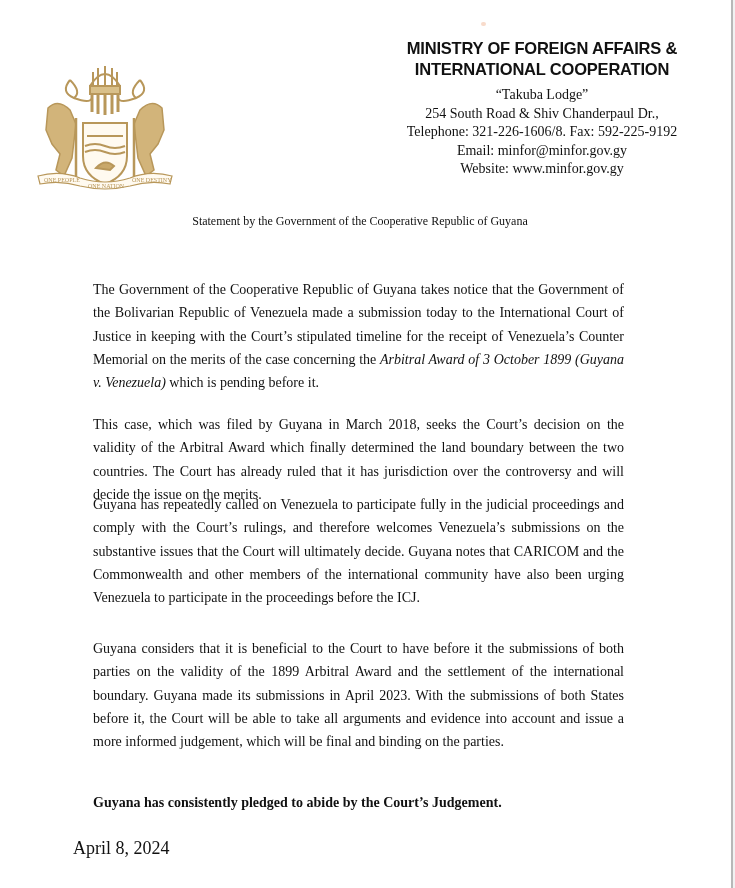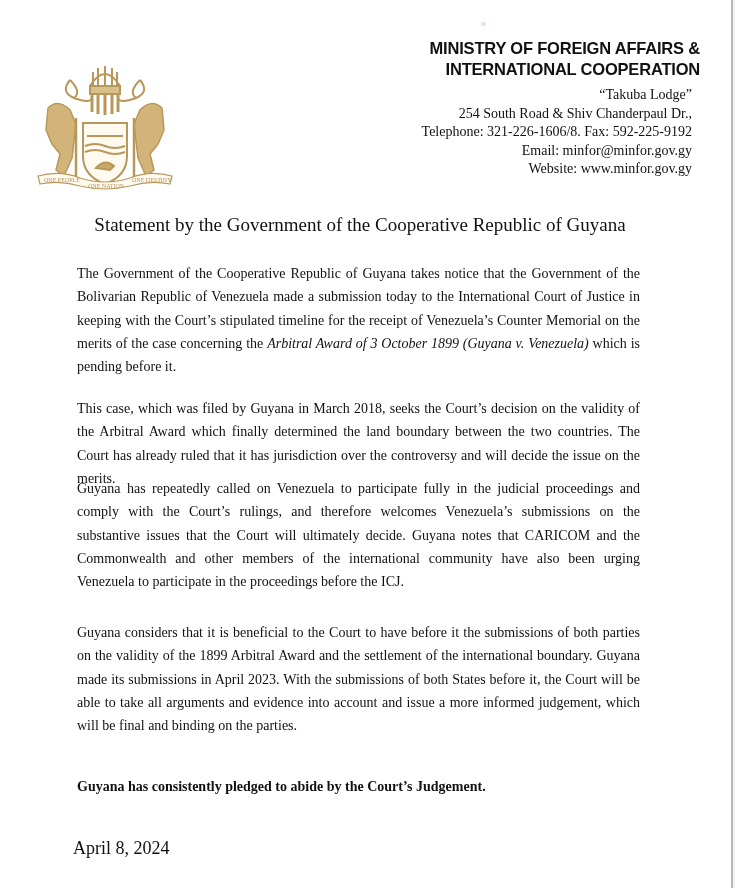--- a/index.html
+++ b/index.html
@@ -4,35 +4,35 @@
 <style>
   html, body { margin: 0; padding: 0; }
   body {
     width: 735px; height: 888px; background: #ffffff; position: relative; overflow: hidden;
     font-family: "Liberation Serif", "DejaVu Serif", serif; color: #111;
   }
   .page { position: absolute; left: 0; top: 0; width: 731px; height: 888px; background: #fff; }
   .edge { position: absolute; right: 0; top: 0; width: 4px; height: 888px; background: #f2f2f2; border-left: 2px solid #b8b8b8; box-sizing: border-box; }
   .crest { position: absolute; left: 30px; top: 58px; width: 150px; height: 135px; }
   .ministry {
-    position: absolute; left: 384px; top: 38px; width: 316px; text-align: right;
+    position: absolute; left: 384px; top: 38px; width: 316px; text-align: center;
     font-family: "Liberation Sans", "DejaVu Sans", sans-serif; font-weight: bold;
     font-size: 16.5px; line-height: 21px; color: #111; letter-spacing: -0.2px;
   }
   .address {
     position: absolute; left: 392px; top: 86px; width: 300px; text-align: center;
     font-size: 14px; line-height: 18.5px; color: #111;
   }
-  .address div { white-space: nowrap; text-align: right; }
+  .address div { white-space: nowrap; }
   .stmt-title {
     position: absolute; left: 0; width: 720px; top: 214px; text-align: center;
-    font-size: 19px; color: #111;
+    font-size: 12px; color: #111;
   }
   .body-text { position: absolute; left: 77px; width: 563px; font-size: 14px; line-height: 23.3px; color: #111; }
-  .body-text p { margin: 0; text-align: justify; }
+  .body-text p { margin: 16px; text-align: justify; }
   .p1 { top: 262px; }
   .p2 { top: 397px; }
   .p3 { top: 477px; }
   .p4 { top: 621px; }
   .p5 { top: 775px; font-weight: bold; }
   .date { position: absolute; left: 73px; top: 838px; font-size: 18px; color: #111; }
   .speck { position: absolute; left: 481px; top: 22px; width: 5px; height: 4px; background: #f4c3a8; border-radius: 2px; opacity: 0.6; }
 </style>
 </head>
 <body>

